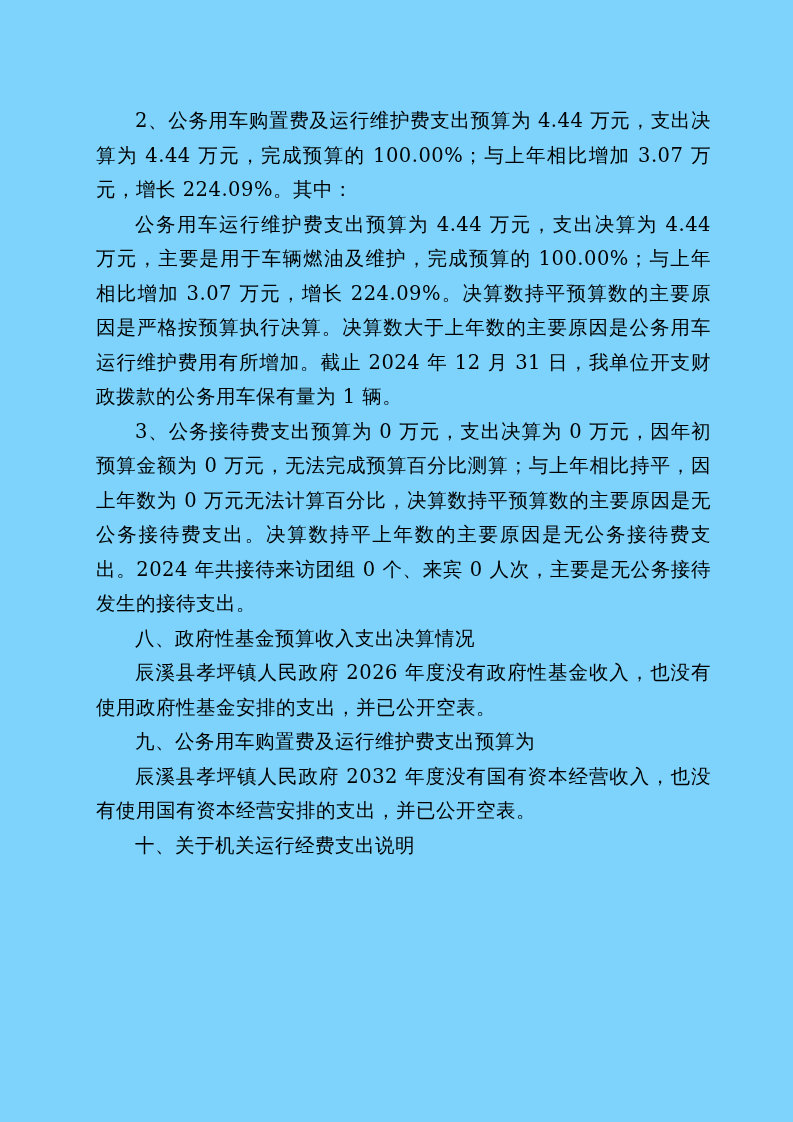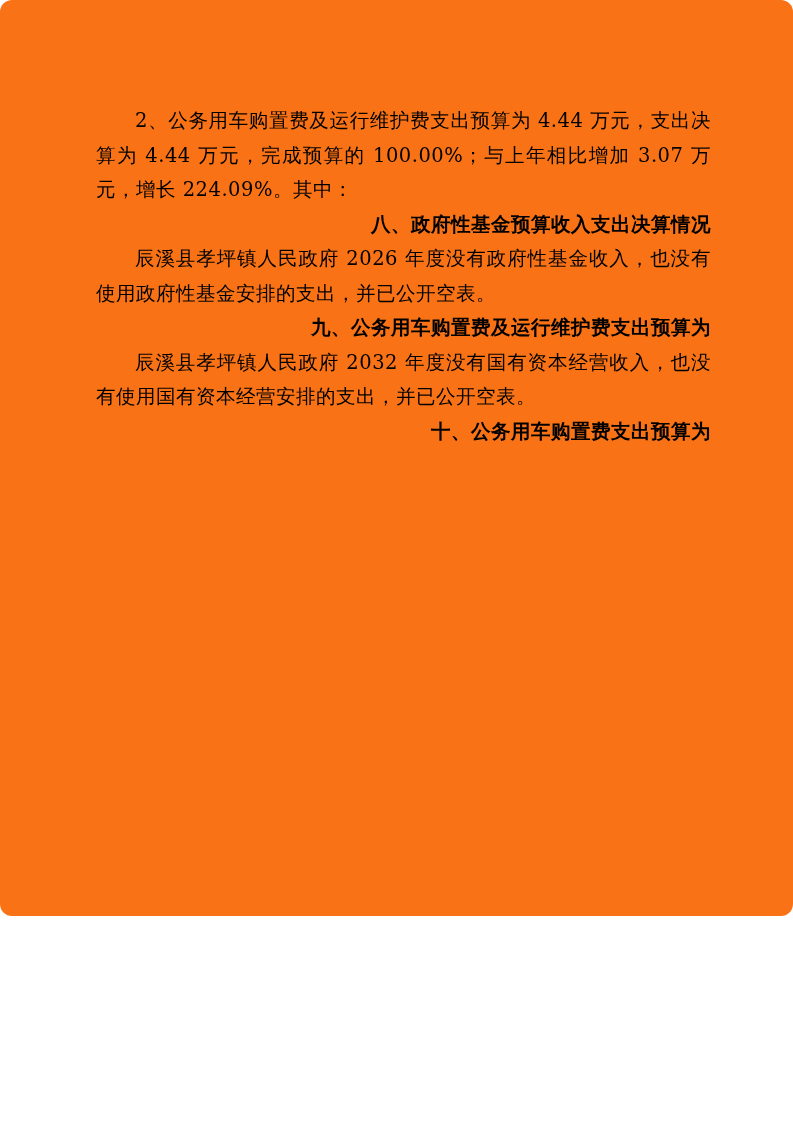--- a/index.html
+++ b/index.html
@@ -1,58 +1,59 @@
 <!DOCTYPE html>
 <html><head>
 <meta charset="utf-8">
 <style>
   * { margin: 0; padding: 0; box-sizing: border-box; }
   html, body { background: #ffffff; }
   .page {
     position: relative;
     width: 793px;
-    height: 916px;
+    height: 1122px;
     margin: 0 auto;
-    background: #f97316;
+    background: #7dd3fc;
     overflow: hidden;
     font-family: "DejaVu Serif", "Liberation Serif", serif;
     color: #000000;
-    border-radius: 12px;
   }
   .doc {
     position: absolute;
     top: 0; left: 0;
     width: 793px;
     height: 1122px;
     padding: 104px 82px 40px 96px;
     font-size: 19.5px;
     line-height: 34.5px;
     text-align: justify;
   }
   .para {
     margin: 0;
     text-indent: 2em;
     letter-spacing: 0.5px;
   }
   .heading {
     margin: 0;
     text-indent: 2em;
     font-family: "DejaVu Sans", "Liberation Sans", sans-serif;
-    font-weight: bold;
+    font-weight: normal;
     font-size: 19.5px;
     line-height: 34.5px;
     letter-spacing: 0.5px;
-    text-align: right;
+    text-align: left;
   }
 </style>
 </head>
 <body>
 
 <div class="page">
   <div class="doc">
     <p class="para">2、公务用车购置费及运行维护费支出预算为 4.44 万元，支出决算为 4.44 万元，完成预算的 100.00%；与上年相比增加 3.07 万元，增长 224.09%。其中：</p>
+    <p class="para">公务用车运行维护费支出预算为 4.44 万元，支出决算为 4.44 万元，主要是用于车辆燃油及维护，完成预算的 100.00%；与上年相比增加 3.07 万元，增长 224.09%。决算数持平预算数的主要原因是严格按预算执行决算。决算数大于上年数的主要原因是公务用车运行维护费用有所增加。截止 2024 年 12 月 31 日，我单位开支财政拨款的公务用车保有量为 1 辆。</p>
+    <p class="para">3、公务接待费支出预算为 0 万元，支出决算为 0 万元，因年初预算金额为 0 万元，无法完成预算百分比测算；与上年相比持平，因上年数为 0 万元无法计算百分比，决算数持平预算数的主要原因是无公务接待费支出。决算数持平上年数的主要原因是无公务接待费支出。2024 年共接待来访团组 0 个、来宾 0 人次，主要是无公务接待发生的接待支出。</p>
     <h2 class="heading">八、政府性基金预算收入支出决算情况</h2>
     <p class="para">辰溪县孝坪镇人民政府 2026 年度没有政府性基金收入，也没有使用政府性基金安排的支出，并已公开空表。</p>
     <h2 class="heading">九、公务用车购置费及运行维护费支出预算为</h2>
     <p class="para">辰溪县孝坪镇人民政府 2032 年度没有国有资本经营收入，也没有使用国有资本经营安排的支出，并已公开空表。</p>
-    <h2 class="heading">十、公务用车购置费支出预算为</h2>
+    <h2 class="heading">十、关于机关运行经费支出说明</h2>
   </div>
 </div>
 
 </body></html>

